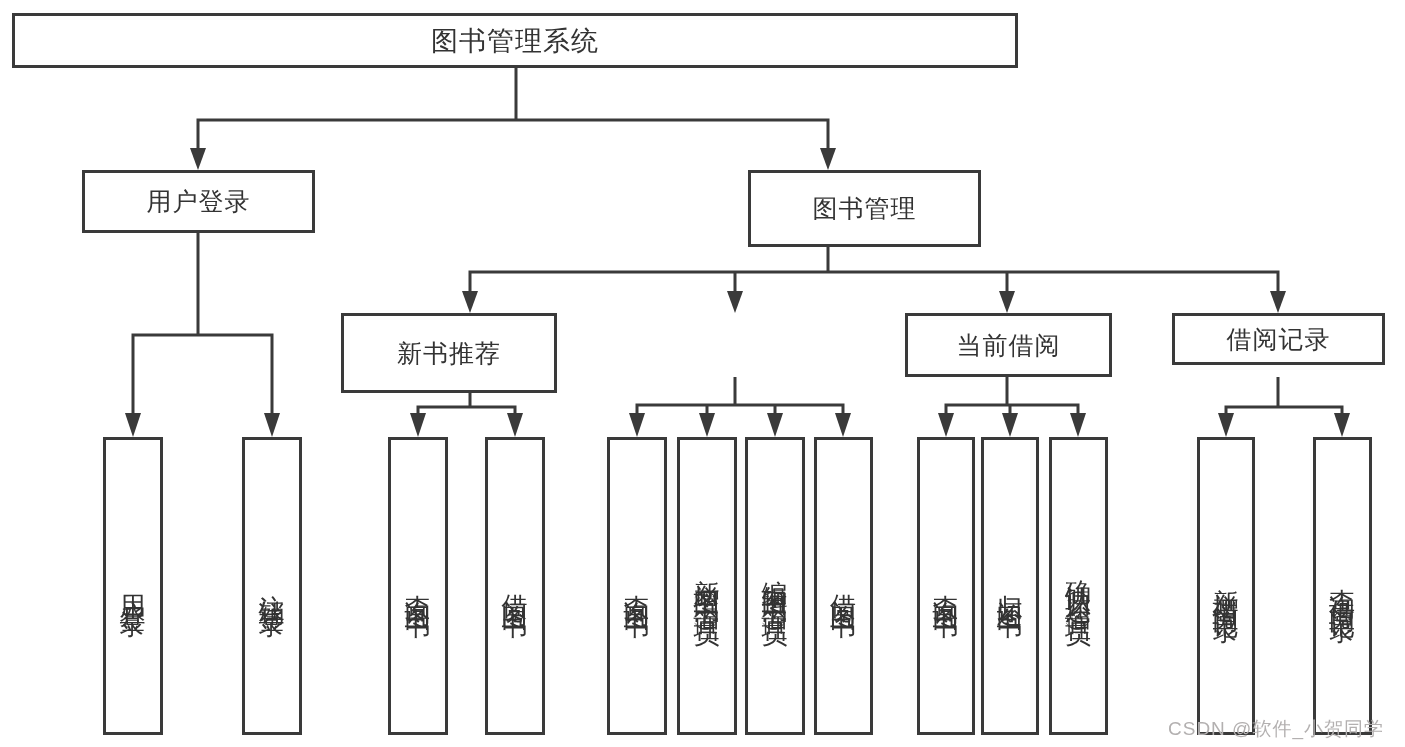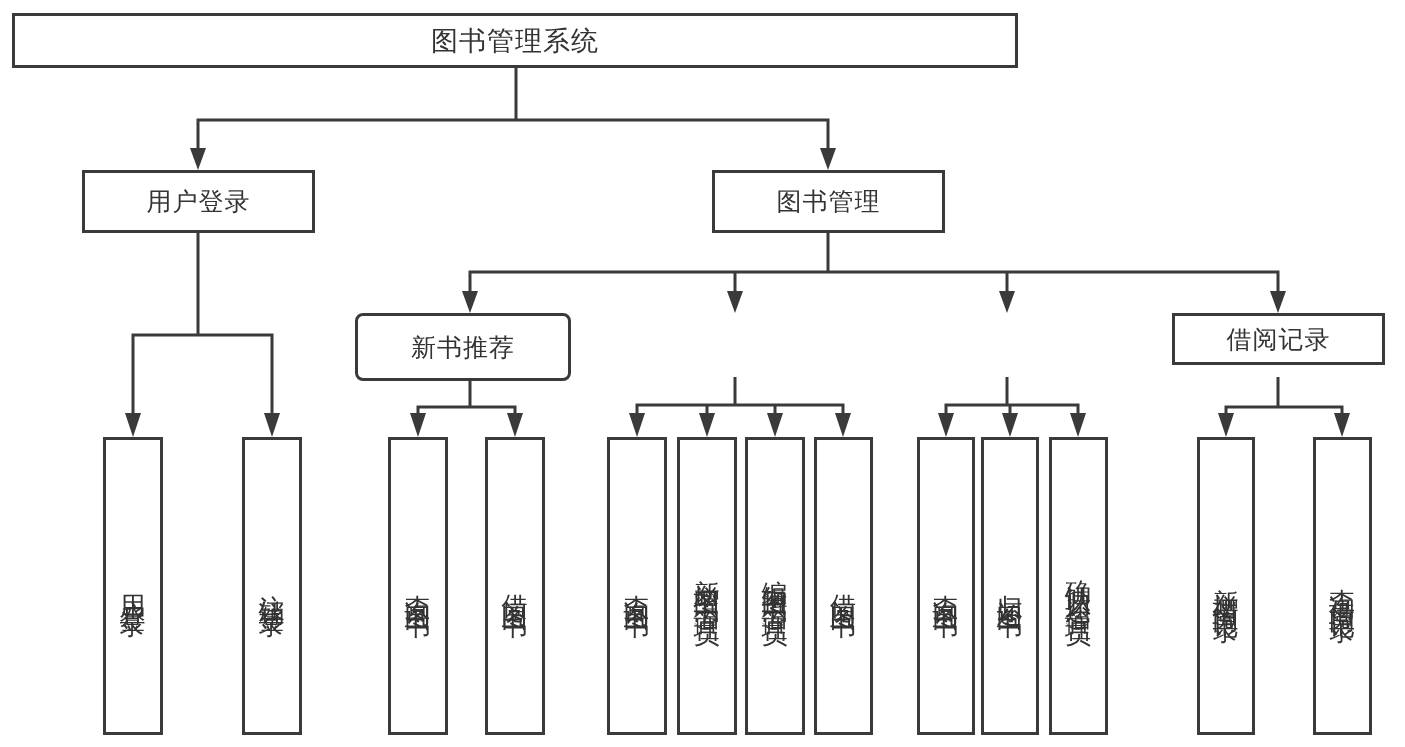--- a/index.html
+++ b/index.html
@@ -49,22 +49,22 @@
     writing-mode: vertical-rl;
     text-orientation: mixed;
     font-size: 26px;
     letter-spacing: 6px;
     line-height: 1;
     white-space: nowrap;
   }
   
   #n-root  { left: 12px;   top: 13px;  width: 1006px; height: 55px; }
   #n-l2-0  { left: 82px;   top: 170px; width: 233px;  height: 63px; }
-  #n-l2-1  { left: 712px;  top: 170px; width: 233px;  height: 63px; }
-  #n-l3-0  { left: 355px;  top: 313px; width: 216px;  height: 68px; border-radius: 8px; }
+  #n-l2-1  { left: 748px;  top: 170px; width: 233px;  height: 77px; }
+  #n-l3-0  { left: 341px;  top: 313px; width: 216px;  height: 80px; }
   #n-l3-1  { left: 633px;  top: 313px; width: 205px;  height: 64px; }
   #n-l3-2  { left: 905px;  top: 313px; width: 207px;  height: 64px; }
   #n-l3-3  { left: 1172px; top: 313px; width: 213px;  height: 52px; }
   
   #n-leaf-0  { left: 103px;  width: 60px; }
   #n-leaf-1  { left: 242px;  width: 60px; }
   #n-leaf-2  { left: 388px;  width: 60px; }
   #n-leaf-3  { left: 485px;  width: 60px; }
   #n-leaf-4  { left: 607px;  width: 60px; }
   #n-leaf-5  { left: 677px;  width: 60px; }
@@ -131,20 +131,23 @@
   <div class="node h" id="n-l2-0">
     <span>用户登录</span>
   </div>
   <div class="node h" id="n-l2-1">
     <span>图书管理</span>
   </div>
 
   <div class="node h" id="n-l3-0">
     <span>新书推荐</span>
   </div>
+  <div class="node h" id="n-l3-2">
+    <span>当前借阅</span>
+  </div>
   <div class="node h" id="n-l3-3">
     <span>借阅记录</span>
   </div>
 
   <div class="node leaf" id="n-leaf-0">
     <span class="vtext">用户登录</span>
   </div>
   <div class="node leaf" id="n-leaf-1">
     <span class="vtext">注销登录</span>
   </div>
@@ -175,13 +178,14 @@
   <div class="node leaf" id="n-leaf-10">
     <span class="vtext">确认归还（管理员）</span>
   </div>
   <div class="node leaf" id="n-leaf-11">
     <span class="vtext">新增借阅记录</span>
   </div>
   <div class="node leaf" id="n-leaf-12">
     <span class="vtext">查询借阅记录</span>
   </div>
 
+  <div class="watermark">CSDN @软件_小贺同学</div>
 </div>
 
 </body></html>

